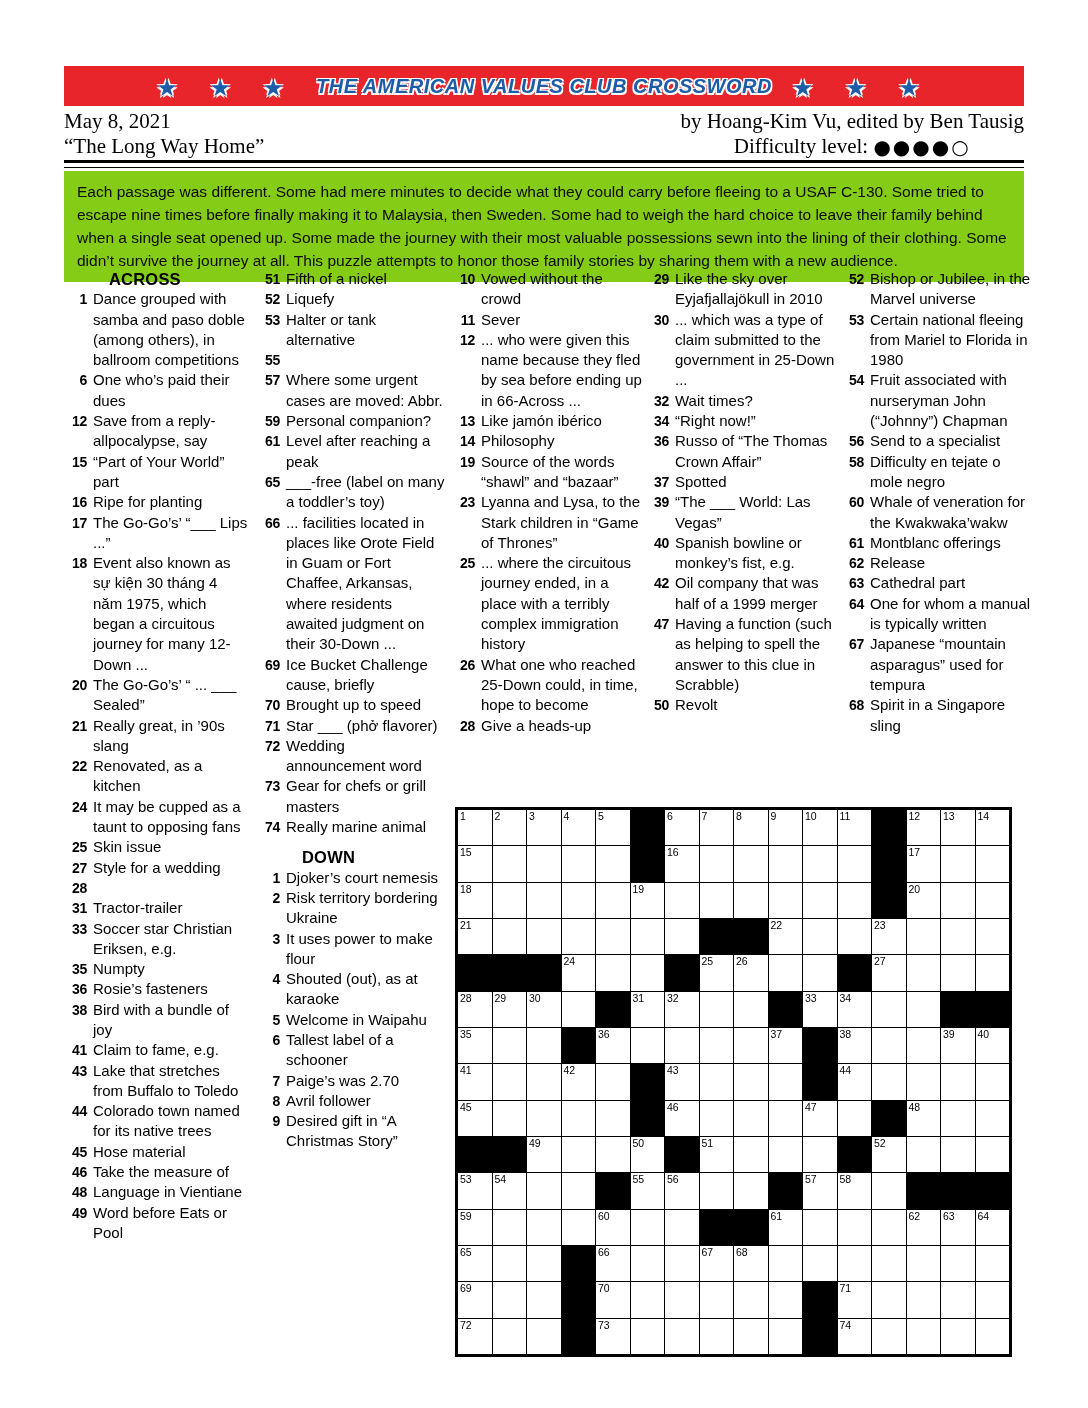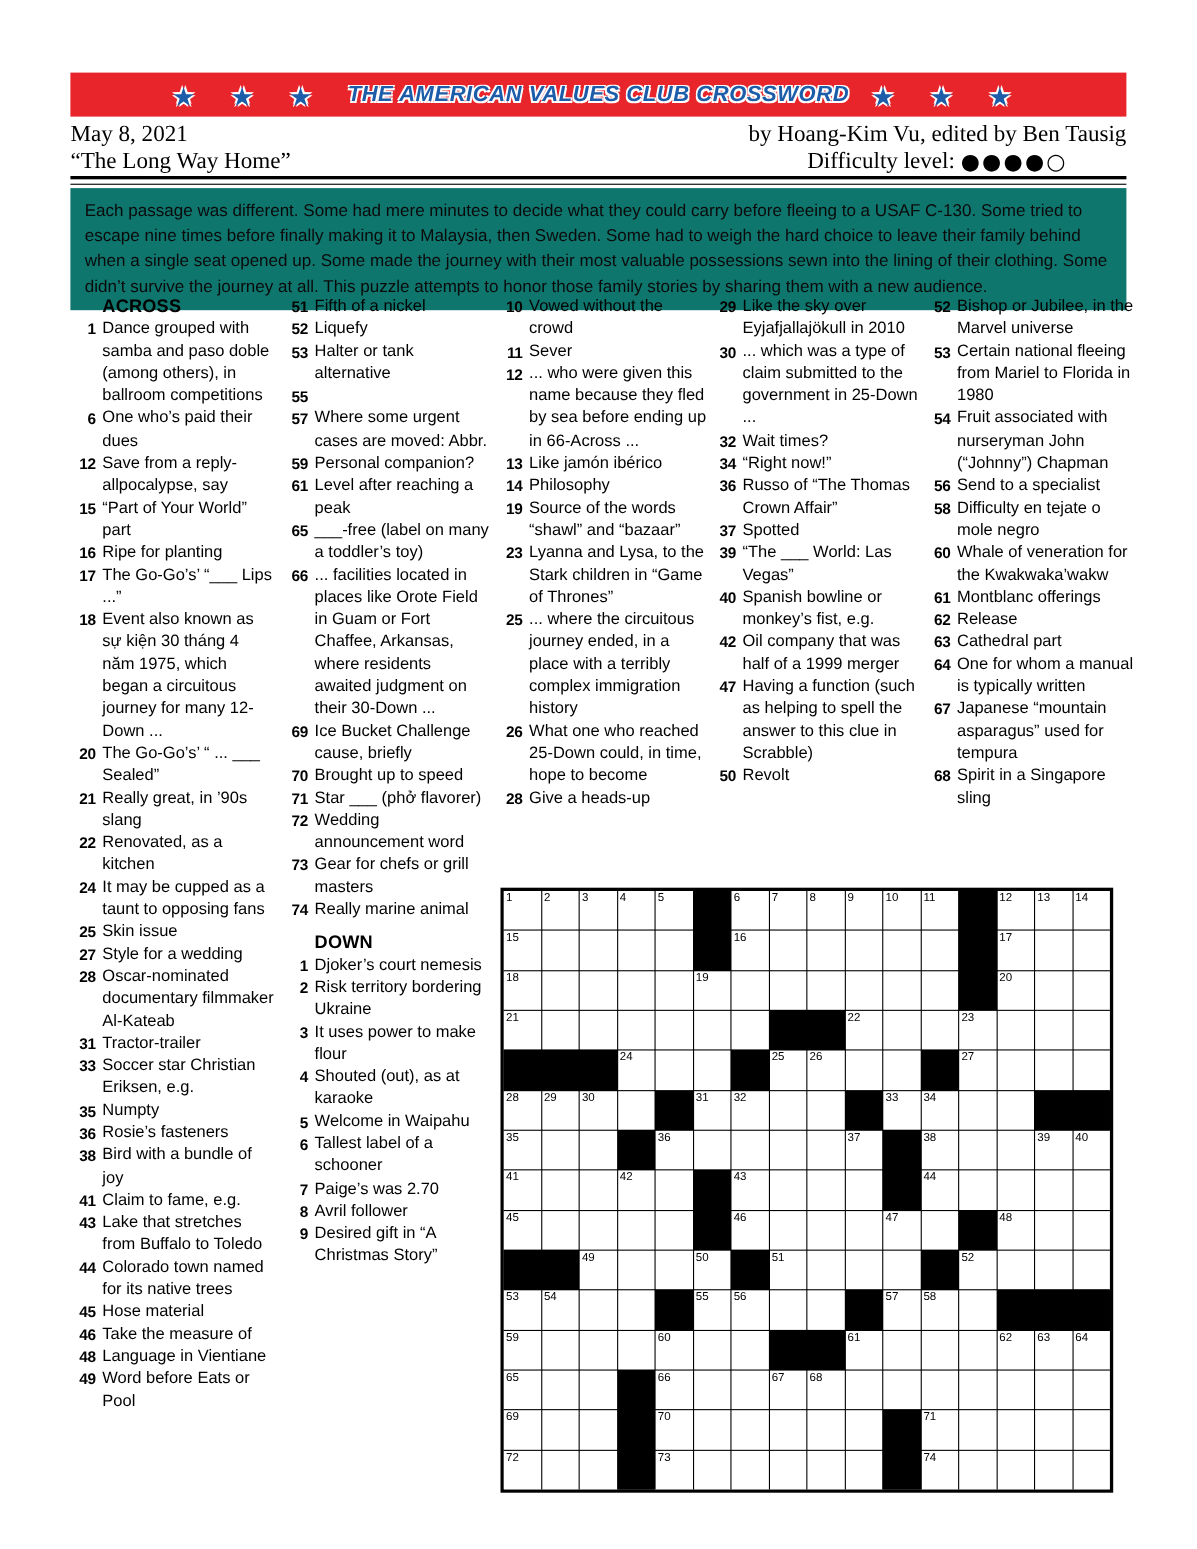--- a/index.html
+++ b/index.html
@@ -16,34 +16,34 @@
 
   .masthead{position:absolute;left:64px;top:109px;width:960px;font-family:"Liberation Serif","DejaVu Serif",serif;
     font-size:21px;line-height:25px;color:#000;}
   .masthead .left{position:absolute;left:0;top:0;}
   .masthead .right{position:absolute;right:0;top:0;text-align:center;}
   .difficulty-dots{font-family:"DejaVu Sans",sans-serif;font-size:20px;letter-spacing:2px;vertical-align:-1px;}
 
   .rule{position:absolute;left:64px;top:160px;width:960px;height:4px;
     border-top:3px solid #000;border-bottom:1.5px solid #000;box-sizing:content-box;}
 
-  .intro{position:absolute;left:64px;top:171px;width:960px;box-sizing:border-box;background:#0f766e;
+  .intro{position:absolute;left:64px;top:171px;width:960px;box-sizing:border-box;background:#84cc16;
     padding:9px 13px 10px 13px;font-family:"Liberation Sans","DejaVu Sans",sans-serif;
     font-size:15.5px;line-height:23px;color:#0a0a0a;}
 
   .clue-col{position:absolute;top:269px;font-family:"Liberation Sans","DejaVu Sans",sans-serif;
     font-size:15px;line-height:20.3px;color:#000;}
   .col-0{left:64px;width:186px;}
   .col-1{left:257px;width:188px;}
   .col-2{left:452px;width:192px;}
   .col-3{left:646px;width:192px;}
   .col-4{left:841px;width:192px;}
   .clue{display:grid;grid-template-columns:23px 1fr;column-gap:6px;}
   .clue-num{font-weight:700;text-align:right;font-size:14px;letter-spacing:-.3px;}
-  .clue-header{font-weight:700;font-size:16.5px;padding-left:29px;letter-spacing:.2px;}
+  .clue-header{font-weight:700;font-size:16.5px;padding-left:29px;letter-spacing:.2px;margin-left:16px;}
   .clue-header.gapped{margin-top:10px;}
 
   .grid-outer{position:absolute;left:455px;top:807px;width:557px;height:550px;box-sizing:border-box;
     border:3px solid #000;background:#000;}
   .grid-inner{display:grid;width:100%;height:100%;grid-template-columns:repeat(16,1fr);
     grid-template-rows:repeat(15,1fr);gap:1px;background:#000;}
   .cell{position:relative;background:#fff;}
   .cell.black{background:#000;}
   .cell-num{position:absolute;top:0;left:2px;font-family:"Liberation Sans","DejaVu Sans",sans-serif;
     font-size:10.5px;line-height:12px;color:#000;}
@@ -123,21 +123,20 @@
       <div class="clue">
         <span class="clue-num">25</span>
         <span class="clue-text">Skin issue</span>
       </div>
       <div class="clue">
         <span class="clue-num">27</span>
         <span class="clue-text">Style for a wedding</span>
       </div>
       <div class="clue">
         <span class="clue-num">28</span>
-        <span class="clue-text">Oscar-nominated documentary filmmaker Al-Kateab</span>
       </div>
       <div class="clue">
         <span class="clue-num">31</span>
         <span class="clue-text">Tractor-trailer</span>
       </div>
       <div class="clue">
         <span class="clue-num">33</span>
         <span class="clue-text">Soccer star Christian Eriksen, e.g.</span>
       </div>
       <div class="clue">

